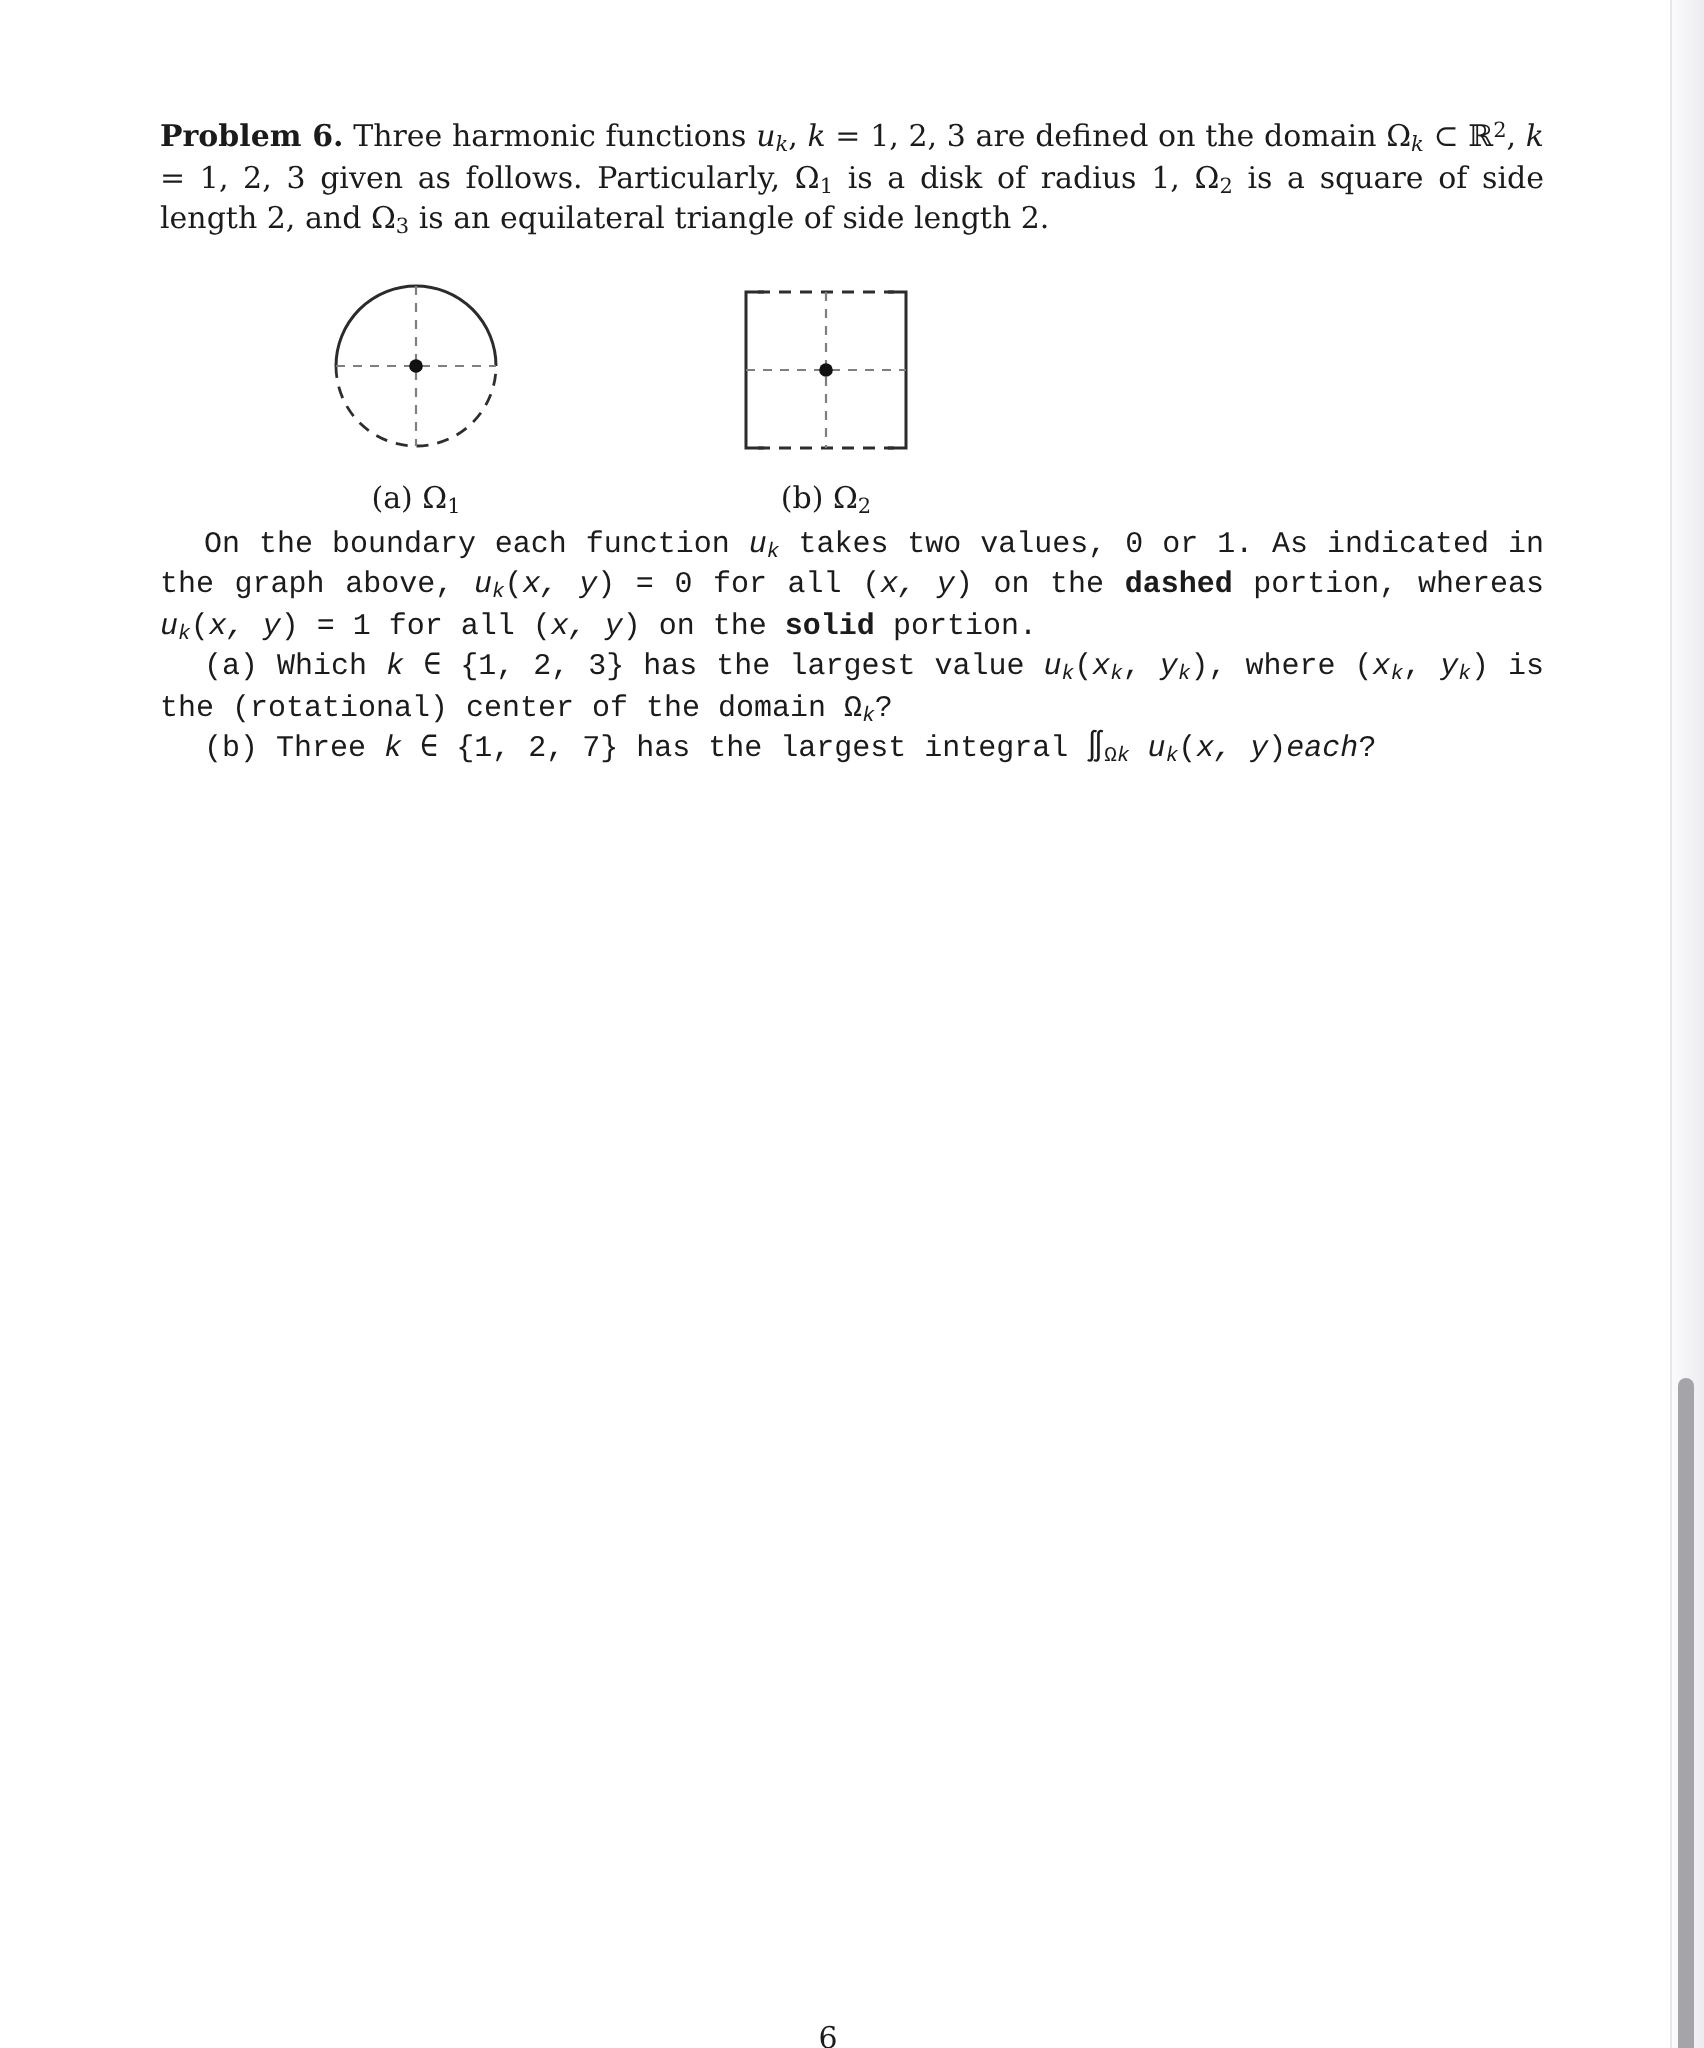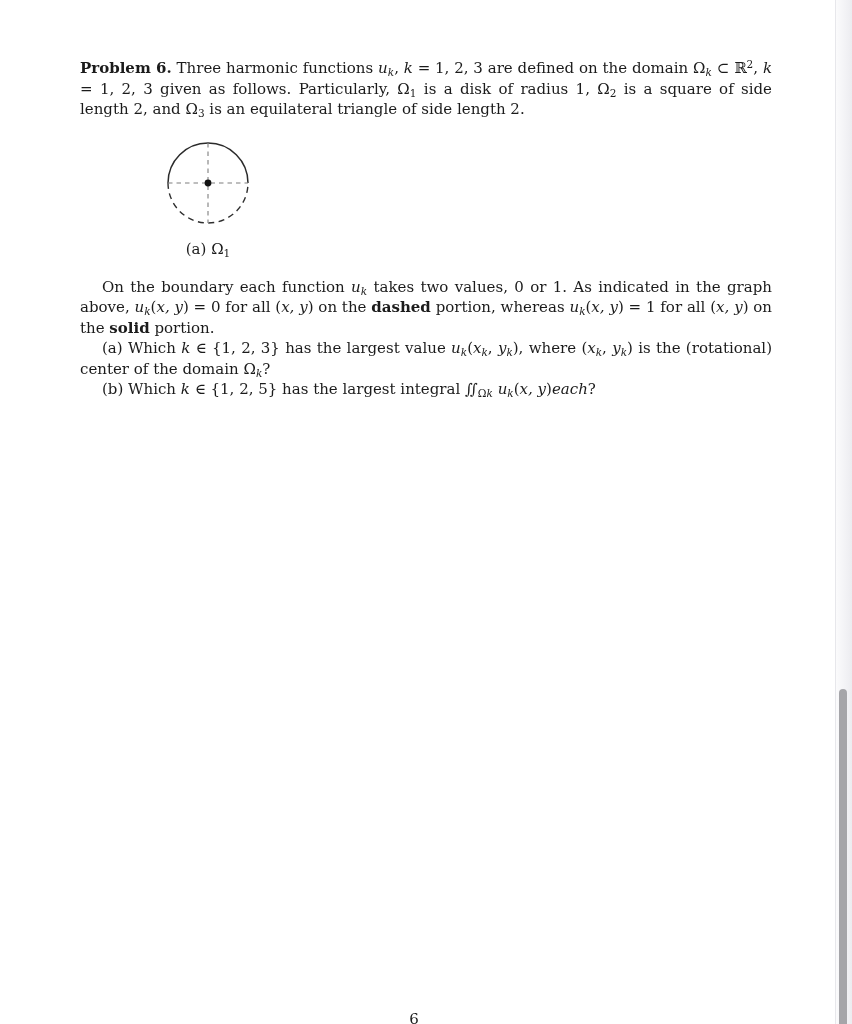--- a/index.html
+++ b/index.html
@@ -31,43 +31,42 @@
   .indent { text-indent: 22px; }
   .b { font-weight: bold; }
   .i { font-style: italic; }
   sub, sup { font-size: 70%; line-height: 0; }
   sub { vertical-align: -0.25em; }
   sup { vertical-align: 0.45em; }
 
   .figrow {
     display: flex;
     margin-top: 20px;
-    align-items: flex-start;
-    flex-direction: column;
+    align-items: center;
   }
   .fig {
     width: 140px;
     margin: 0;
     text-align: center;
   }
   .fig-a { margin-left: 58px; }
   .fig-b { margin-left: 65px; }
   .fig-c { margin-left: 67px; }
   .fig figcaption {
     margin-top: 4px;
     font-size: 15px;
     line-height: 18px;
     color: #1b1b1b;
   }
   .solid { stroke: #2b2b2b; stroke-width: 1.5; fill: none; }
   .bdash { stroke: #2e2e2e; stroke-width: 1.4; stroke-dasharray: 6 4.5; fill: none; }
   .idash { stroke: #7f7f7f; stroke-width: 1.1; stroke-dasharray: 4.5 4; fill: none; }
   .dot   { fill: #111111; stroke: none; }
 
-  .bodyblock { margin-top: 19px; }
+  .bodyblock { margin-top: 5px; font-family: Liberation Mono, monospace; }
 
   .pagenum {
     position: absolute;
     left: 400px;
     top: 1010px;
     width: 28px;
     text-align: center;
     font-size: 15px;
     color: #1b1b1b;
   }
@@ -104,28 +103,40 @@
       <svg width="140" height="92" viewBox="0 0 140 92">
         <path class="solid" d="M 30 43 A 40 40 0 0 1 110 43"></path>
         <path class="bdash" d="M 30 43 A 40 40 0 0 0 110 43"></path>
         <line class="idash" x1="30" y1="43" x2="110" y2="43"></line>
         <line class="idash" x1="70" y1="3" x2="70" y2="83"></line>
         <circle class="dot" cx="70" cy="43" r="3.4"></circle>
       </svg>
       <figcaption><span>(a) Ω</span><sub>1</sub></figcaption>
     </figure>
 
+    <figure class="fig fig-b">
+      <svg width="140" height="92" viewBox="0 0 140 92">
+        <path class="solid" d="M 39 6 L 30 6 L 30 84 L 39 84"></path>
+        <path class="solid" d="M 101 6 L 110 6 L 110 84 L 101 84"></path>
+        <line class="bdash" x1="36" y1="6" x2="104" y2="6"></line>
+        <line class="bdash" x1="36" y1="84" x2="104" y2="84"></line>
+        <line class="idash" x1="30" y1="45" x2="110" y2="45"></line>
+        <line class="idash" x1="70" y1="6" x2="70" y2="84"></line>
+        <circle class="dot" cx="70" cy="45" r="3.4"></circle>
+      </svg>
+      <figcaption><span>(b) Ω</span><sub>2</sub></figcaption>
+    </figure>
 
 
   </div>
 
   <div class="bodyblock">
     <p class="para indent"><span>On the boundary each function </span><span class="i">u</span><sub class="i">k</sub><span> takes two values, 0 or 1. As indicated in the graph above, </span><span class="i">u</span><sub class="i">k</sub><span>(</span><span class="i">x, y</span><span>) = 0 for all (</span><span class="i">x, y</span><span>) on the </span><span class="b">dashed</span><span> portion, whereas </span><span class="i">u</span><sub class="i">k</sub><span>(</span><span class="i">x, y</span><span>) = 1 for all (</span><span class="i">x, y</span><span>) on the </span><span class="b">solid</span><span> portion.</span></p>
     <p class="para indent"><span>(a) Which </span><span class="i">k</span><span> ∈ {1, 2, 3} has the largest value </span><span class="i">u</span><sub class="i">k</sub><span>(</span><span class="i">x</span><sub class="i">k</sub><span>, </span><span class="i">y</span><sub class="i">k</sub><span>), where (</span><span class="i">x</span><sub class="i">k</sub><span>, </span><span class="i">y</span><sub class="i">k</sub><span>) is the (rotational) center of the domain Ω</span><sub class="i">k</sub><span>?</span></p>
-    <p class="para indent"><span>(b) Which </span><span class="i">k</span><span> ∈ {1, 2, 5} has the largest integral </span><span>∬</span><sub>Ω</sub><sub class="i">k</sub><span> </span><span class="i">u</span><sub class="i">k</sub><span>(</span><span class="i">x, y</span><span>)</span><span class="i">each</span><span>?</span></p>
+    <p class="para indent"><span>(b) Three </span><span class="i">k</span><span> ∈ {1, 2, 7} has the largest integral </span><span>∬</span><sub>Ω</sub><sub class="i">k</sub><span> </span><span class="i">u</span><sub class="i">k</sub><span>(</span><span class="i">x, y</span><span>)</span><span class="i">each</span><span>?</span></p>
   </div>
 
   <div class="pagenum">6</div>
 
   <div class="scroll-rail">
     <div class="scroll-thumb"></div>
   </div>
 
 </div>
 

